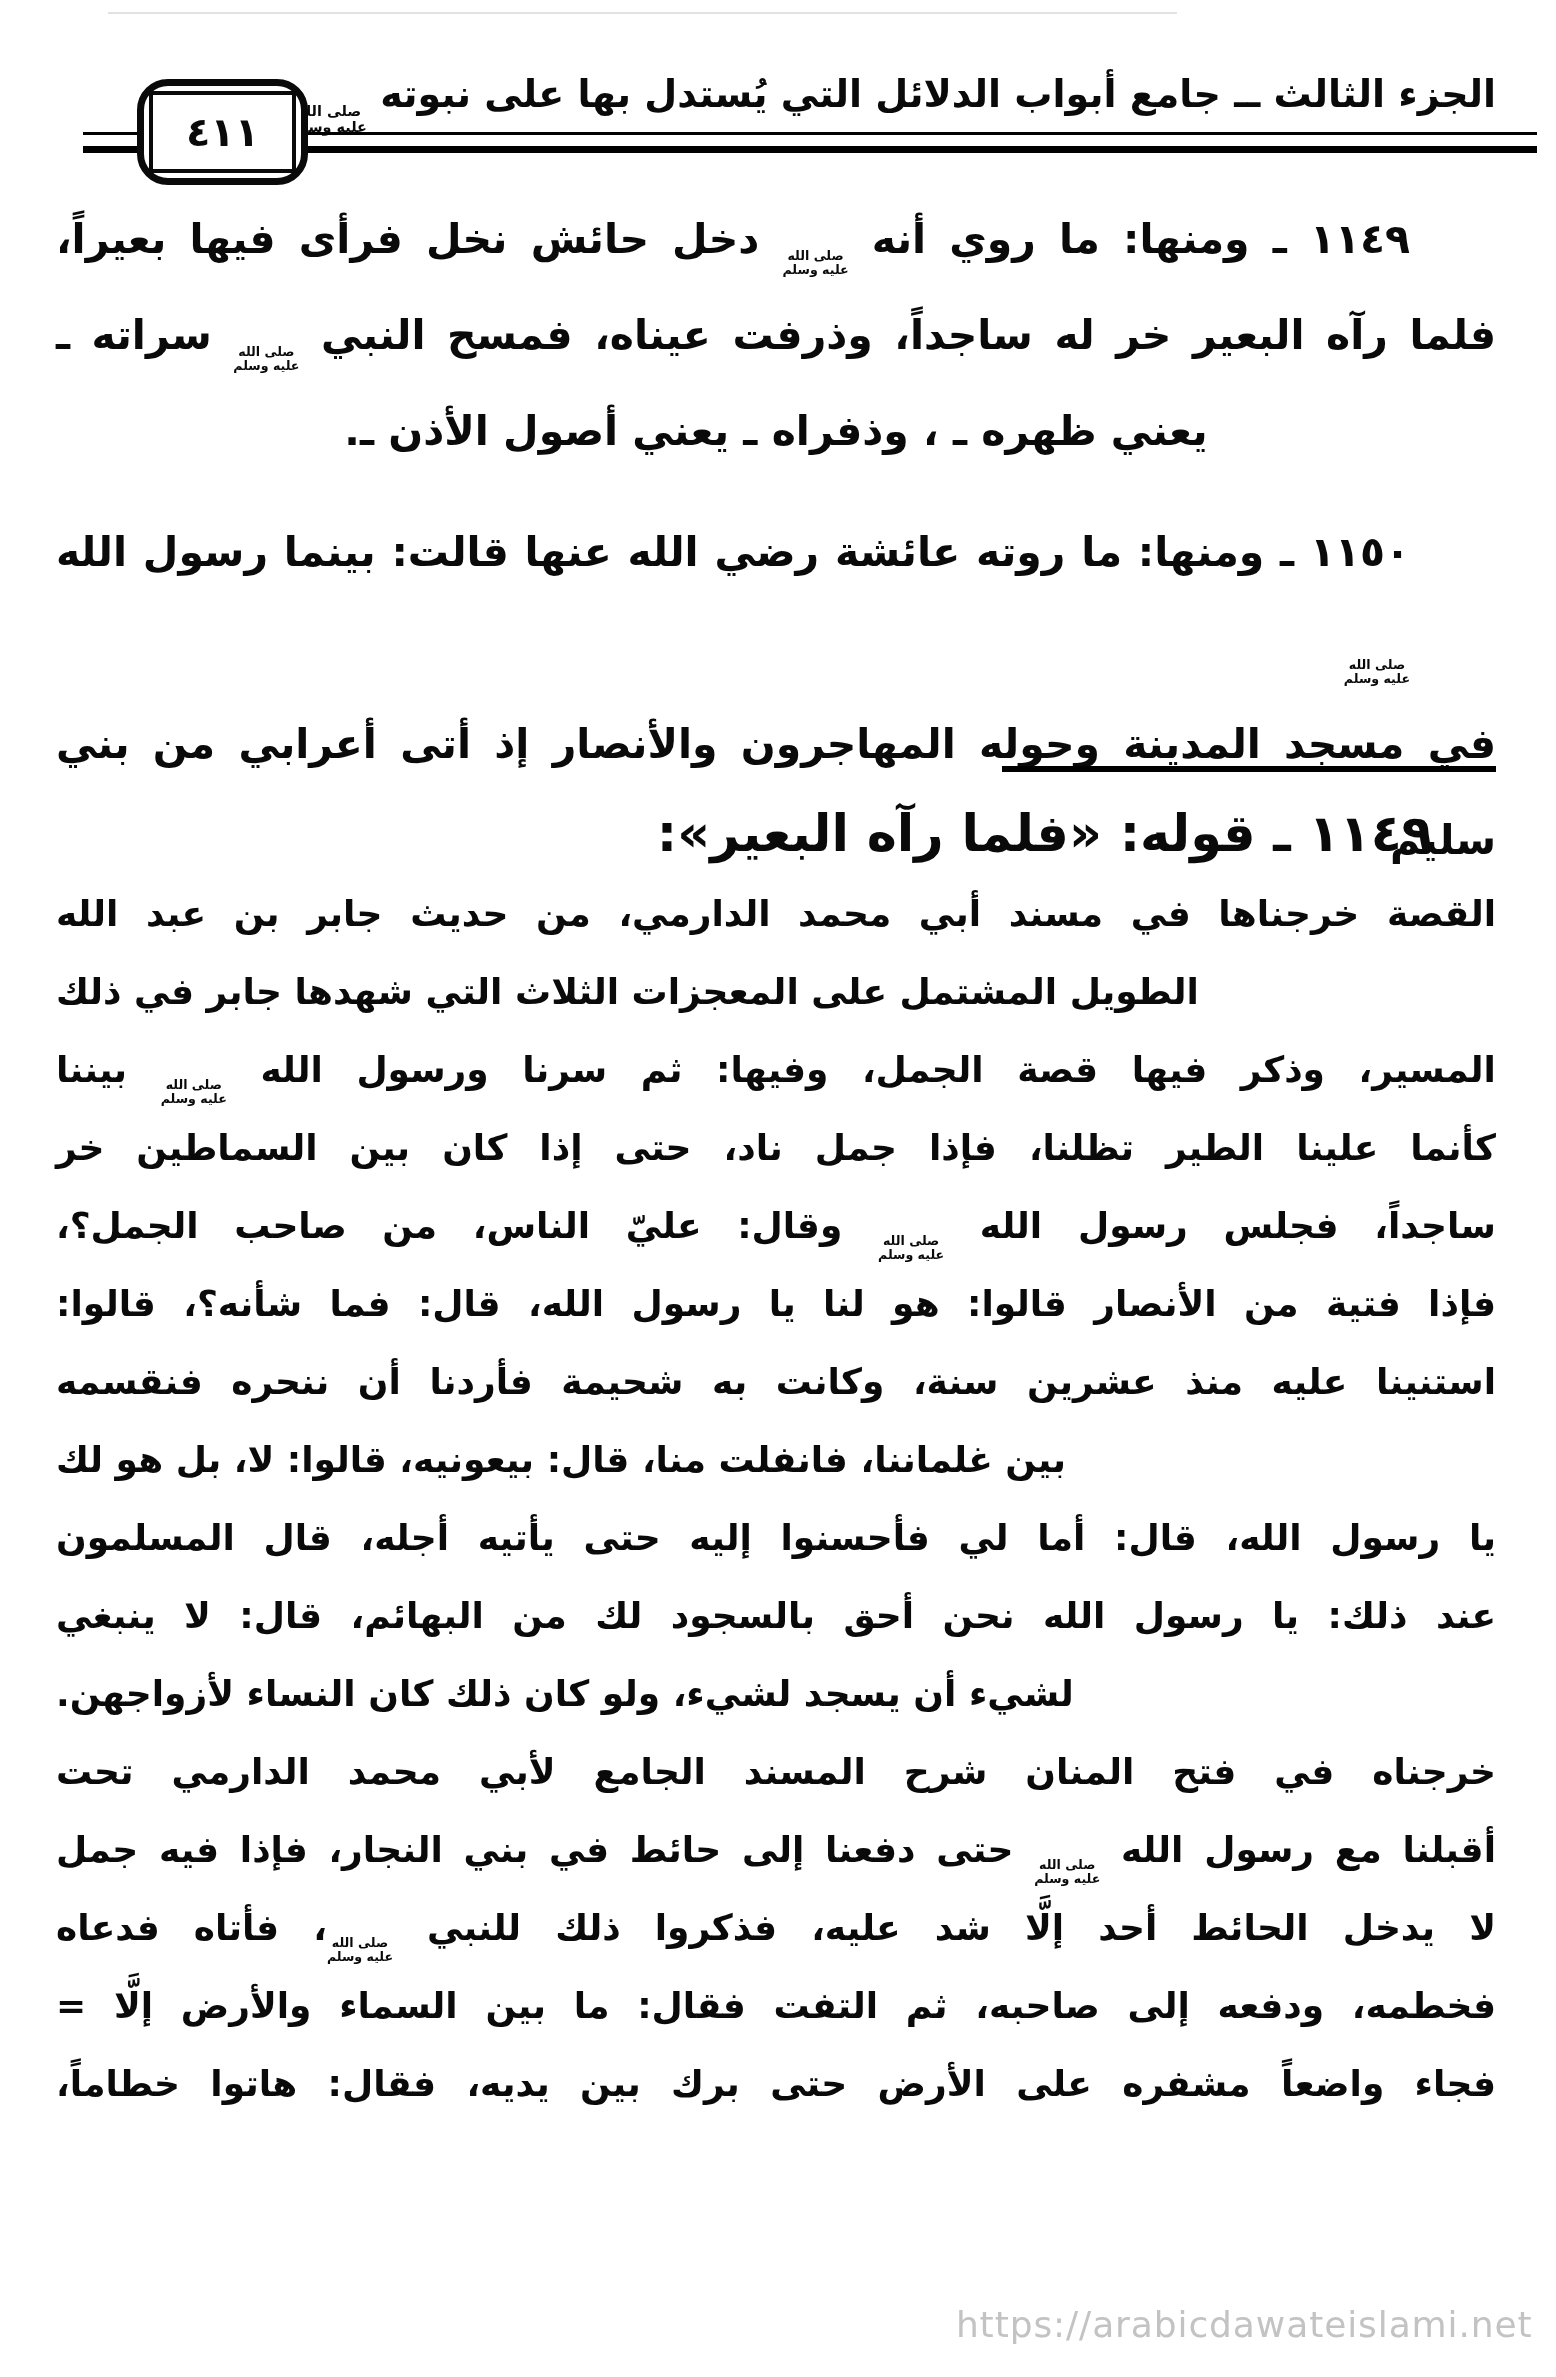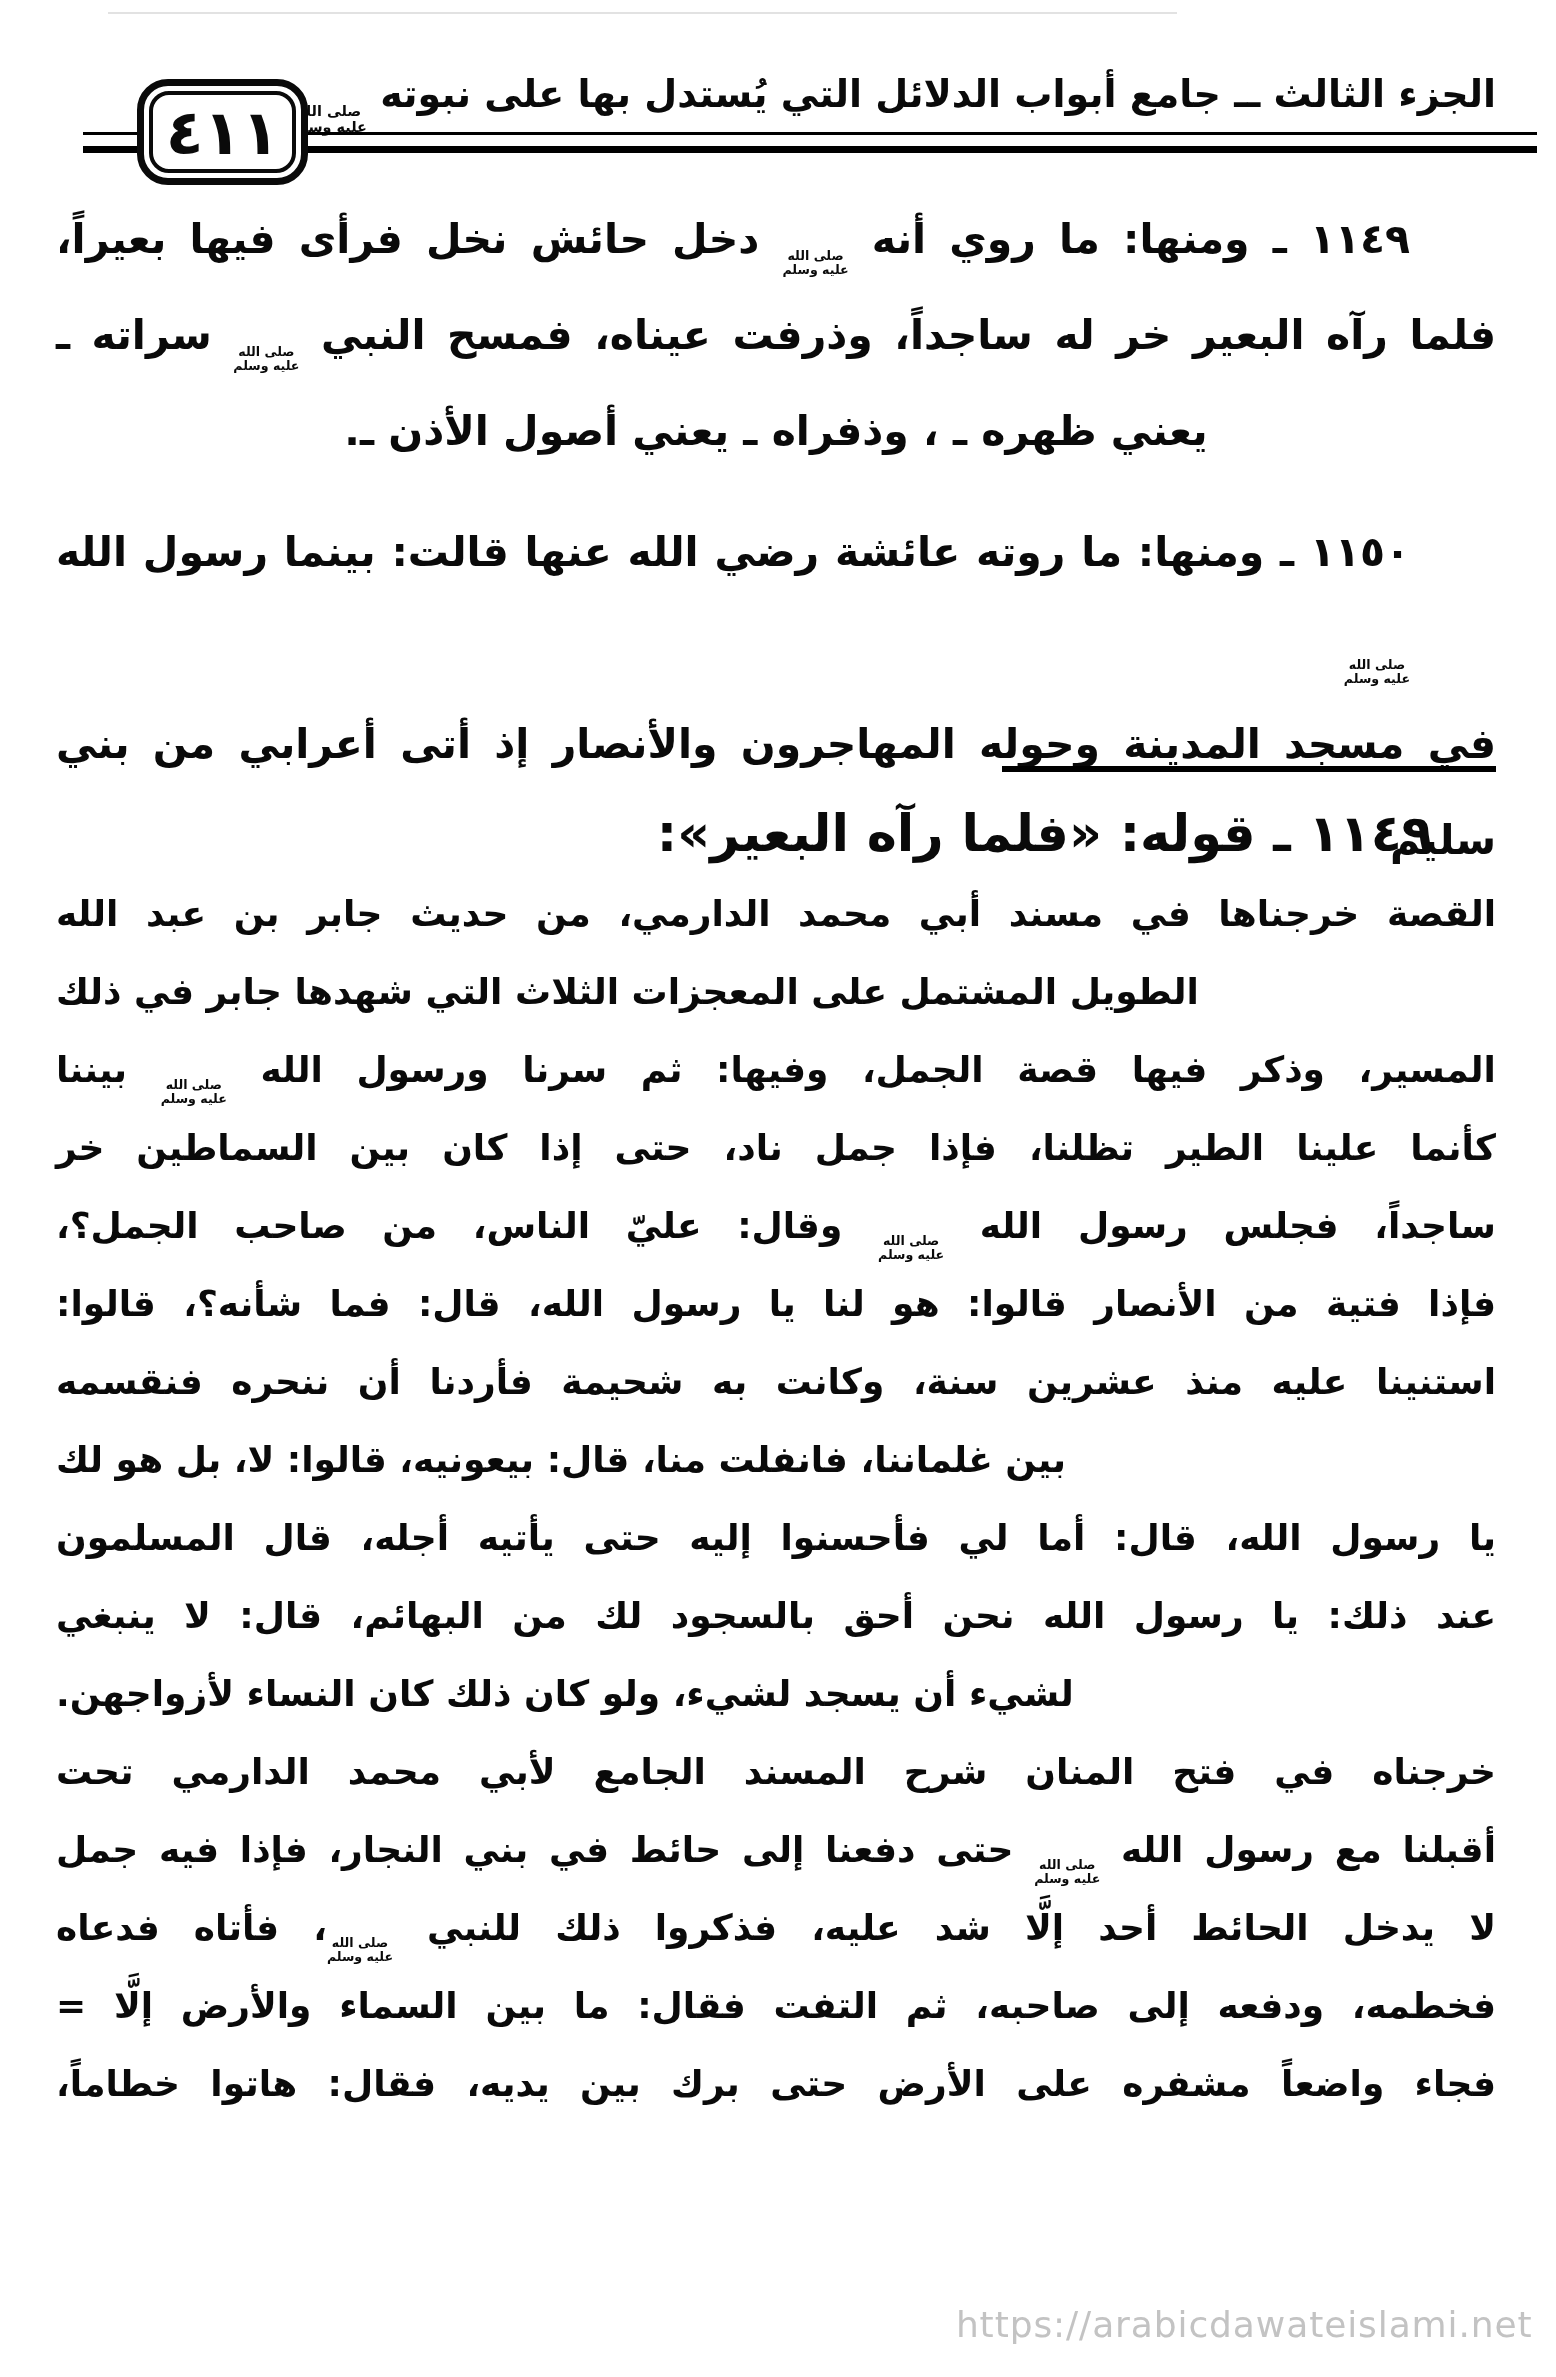--- a/index.html
+++ b/index.html
@@ -28,23 +28,23 @@
     border-top:3.6px solid #000;
     border-bottom:7.2px solid #000;
   }
   .pagenum-box {
     position:absolute; top:79px; left:137px; width:171px; height:106px;
     background:#fff; border:7.2px solid #0a0a0a; border-radius:31px;
     box-sizing:border-box;
   }
   .pagenum-inner {
     position:absolute; inset:5.4px;
-    border:4.5px solid #0a0a0a; border-radius:20px;
+    border:4.5px solid #0a0a0a; border-radius:4px;
     display:flex; align-items:center; justify-content:center;
-    font-size:62px; font-weight:700;
+    font-size:40px; font-weight:700;
   }
   
   .saw {
     display:inline-flex; flex-direction:column;
     align-items:center; justify-content:center;
     font-size:12.6px; line-height:1.12; font-weight:700;
     vertical-align:-7.2px; white-space:nowrap;
   }
   .saw-lg { font-size:14.4px; vertical-align:-9px; }
   

